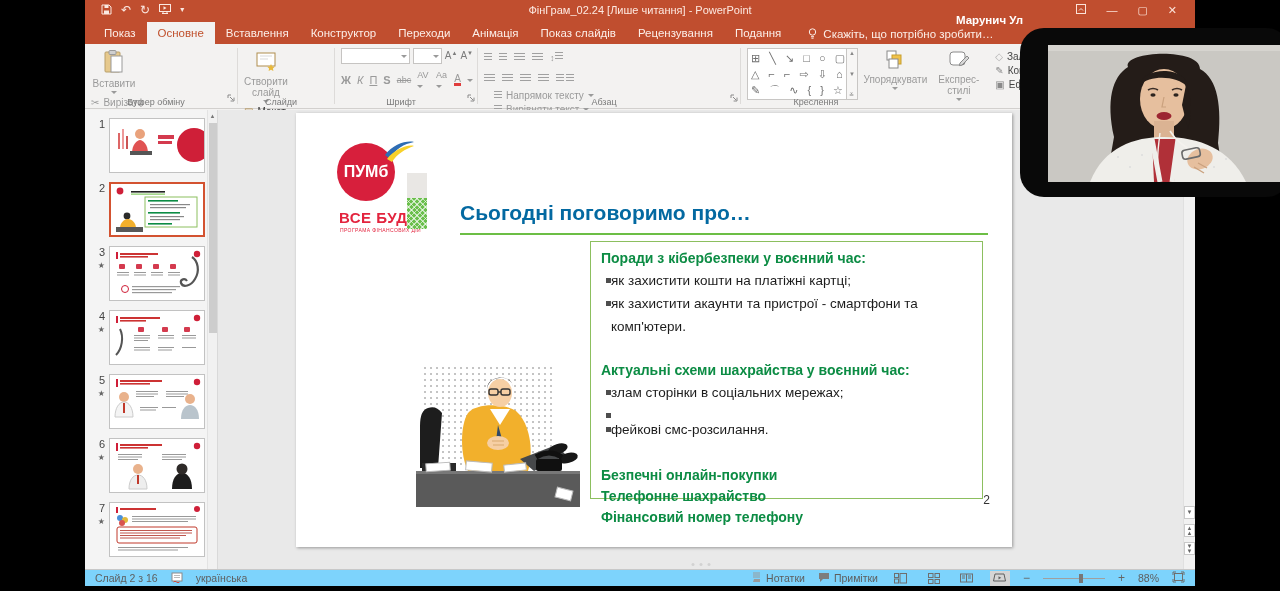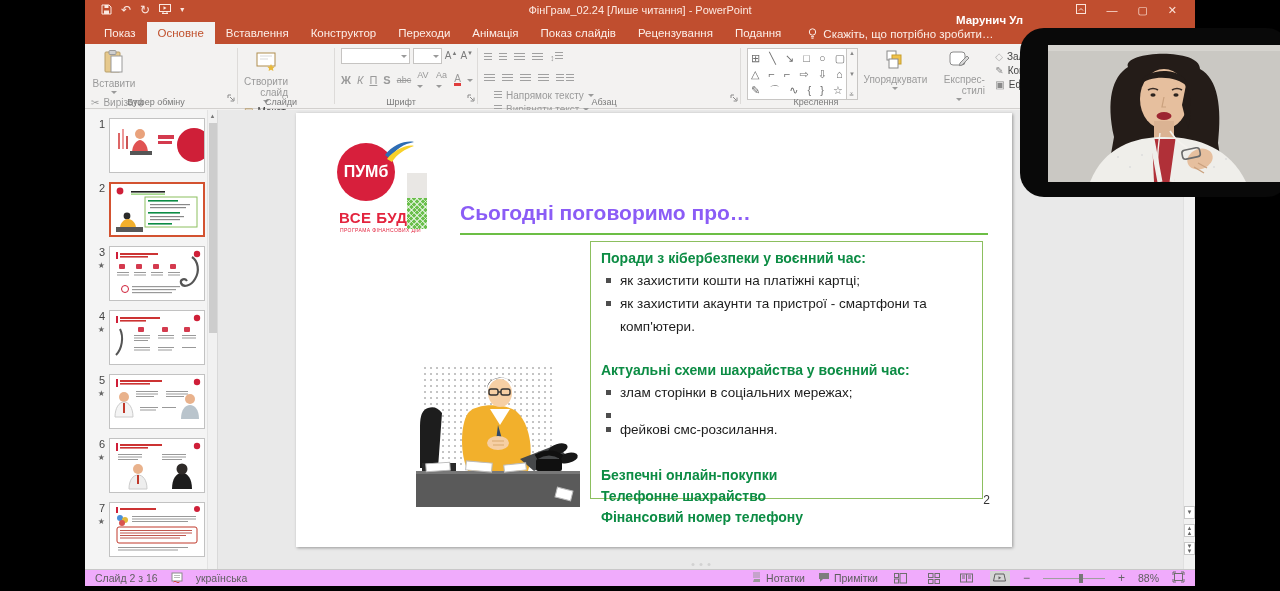--- a/index.html
+++ b/index.html
@@ -34,21 +34,21 @@
   
   .ribbon { position:relative; height:65px; background:#f3f2f1;
     border-bottom:1px solid #d2d0ce; display:flex; color:#7b7b7b; }
   .rgroup { position:relative; height:100%; padding:4px 4px 13px 6px; flex:none; }
   .rgroup-label { position:absolute; bottom:1px; left:0; right:10px; text-align:center;
     font-size:9px; color:#7a7a7a; white-space:nowrap; }
   .launcher { position:absolute; right:2px; bottom:2px; }
   .rdivider { width:1px; background:#dddbd9; margin:4px 0; flex:none; }
   .bigbtn { display:inline-flex; flex-direction:column; align-items:center;
     justify-content:flex-start; gap:2px; font-size:10px; color:#9a9a9a;
-    text-align:right; vertical-align:top; padding-top:2px; line-height:11px; }
+    text-align:center; vertical-align:top; padding-top:2px; line-height:11px; }
   .smallcol { display:inline-flex; flex-direction:column; gap:3px; vertical-align:top;
     padding-top:3px; font-size:10px; }
   .smallbtn { display:flex; align-items:center; gap:4px; white-space:nowrap;
     color:#9a9a9a; }
   .smallbtn.enabled { color:#444; }
   .caret { width:0; height:0; border-left:3px solid transparent;
     border-right:3px solid transparent; border-top:3px solid #9a9a9a;
     display:inline-block; flex:none; }
   .combo { background:#fff; border:1px solid #c6c4c2; height:16px; display:inline-flex;
     align-items:center; justify-content:flex-end; padding-right:2px; }
@@ -105,48 +105,48 @@
   .logo-slogan { position:absolute; left:2px; top:66px; color:#e3243e; font-weight:bold;
     font-size:15px; letter-spacing:.5px; white-space:nowrap; }
   .logo-program { position:absolute; left:3px; top:84px; color:#e3243e; font-size:5px;
     letter-spacing:.4px; white-space:nowrap; }
   .accent-bar-top { position:absolute; left:111px; top:60px; width:20px; height:25px;
     background:#e9e7e4; }
   .accent-bar { position:absolute; left:111px; top:85px; width:20px; height:31px;
     background-color:#6abf4b;
     background-image:repeating-linear-gradient(45deg, rgba(255,255,255,.6) 0 1px, transparent 1px 4px),
       repeating-linear-gradient(-45deg, rgba(255,255,255,.6) 0 1px, transparent 1px 4px); }
-  .slide-title { position:absolute; left:164px; top:88px; width:528px; color:#8b5cf6;
+  .slide-title { position:absolute; left:164px; top:88px; width:528px; color:#0369a1;
     font-weight:bold; font-size:21px; padding-bottom:8px;
     border-bottom:2px solid #6cbe45; }
   .green-box { position:absolute; left:294px; top:128px; width:393px; height:258px;
     border:1.5px solid #8cbf5f; padding:5px 12px 0 10px; font-size:13.5px; color:#1c1c1c; }
   .gb-head { color:#0c8c44; font-weight:bold; font-size:14px; line-height:22px; }
-  .gb-item { display:flex; gap:9px; line-height:23px; }
+  .gb-item { display:flex; line-height:23px; }
   .gb-item .sq { width:5px; height:5px; background:#4d4d4d; flex:none; margin-top:9px;
     margin-left:5px; }
   .gb-spacer1 { height:21px; } .gb-spacer2 { height:24px; }
   .gb-foot { color:#0c8c44; font-weight:bold; font-size:14px; line-height:21px; }
   .page-num { position:absolute; right:22px; bottom:40px; font-size:12px; color:#333; }
   .man-wrap { position:absolute; left:112px; top:250px; width:177px; height:151px; }
   .halftone { position:absolute; left:14px; top:2px; width:130px; height:100px;
     background-image:radial-gradient(#c4c4c4 1px, transparent 1.3px);
     background-size:6px 6px; }
 
   
   .vscroll { width:12px; flex:none; background:#f1f1f1; border-left:1px solid #e0e0e0;
     position:relative; }
   .vs-btn { position:absolute; left:0; width:11px; height:13px; background:#fff;
     border:1px solid #c9c9c9; display:flex; flex-direction:column; align-items:center;
     justify-content:center; font-size:6px; line-height:5px; color:#666; }
   .vs-down { bottom:50px; } .vs-prev { bottom:32px; } .vs-next { bottom:14px; }
 
   
   .statusbar { position:absolute; left:0; right:0; bottom:0; height:17px;
-    background:#f0abfc; border-top:1px solid #c8c8c8; display:flex; align-items:center;
+    background:#7dd3fc; border-top:1px solid #c8c8c8; display:flex; align-items:center;
     font-size:10.5px; color:#5e5e5e; padding:0 10px; }
   .sb-left { display:flex; align-items:center; gap:13px; }
   .sb-right { margin-left:auto; display:flex; align-items:center; gap:13px; }
   .sb-item { display:flex; align-items:center; gap:4px; white-space:nowrap; }
   .viewbtn { display:flex; align-items:center; justify-content:center; width:20px;
     height:15px; }
   .viewbtn.pressed { background:#d5d5d5; }
   .zoom-track { position:relative; width:62px; height:1px; background:#9f9f9f; }
   .zoom-thumb { position:absolute; left:36px; top:-4px; width:4px; height:9px;
     background:#777; }

